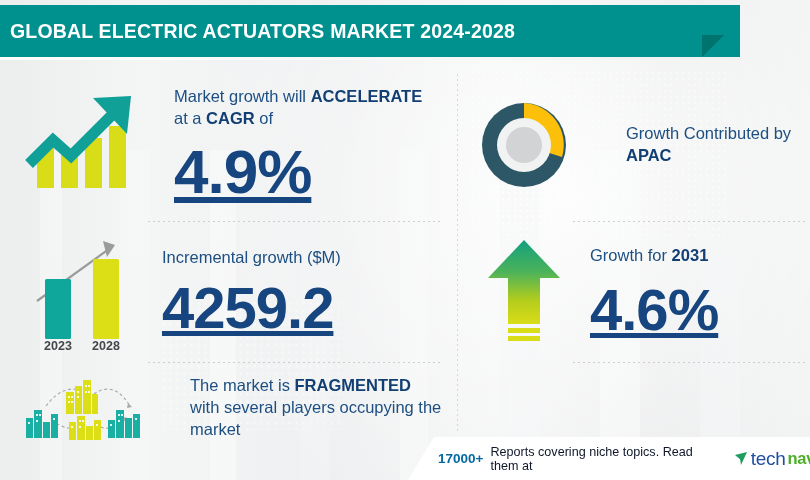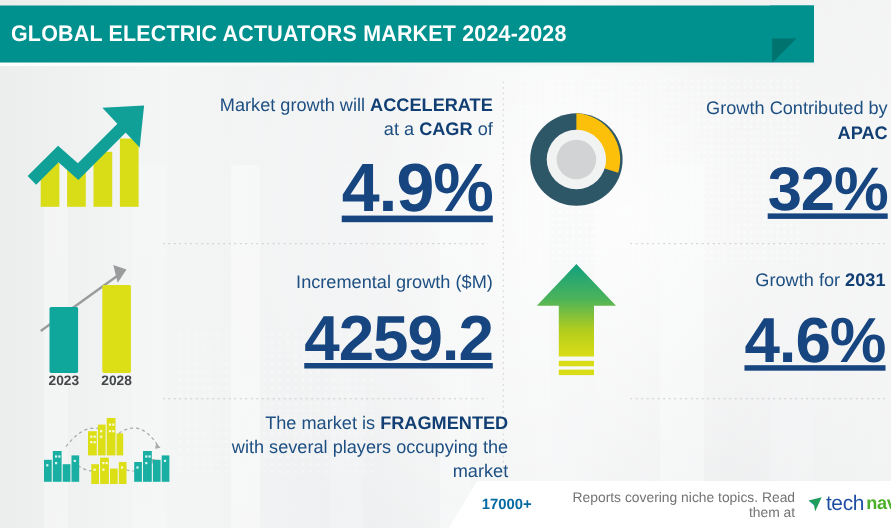--- a/index.html
+++ b/index.html
@@ -8,21 +8,20 @@
     width:810px;height:480px;overflow:hidden;
     font-family:"Liberation Sans", sans-serif;
     background:#f2f3f4;
     position:relative;
   }
   #page{
     position:absolute;inset:0;width:810px;height:480px;overflow:hidden;
     background:
       radial-gradient(circle at 70% 40%, rgba(255,255,255,.85) 0%, rgba(255,255,255,0) 60%),
       linear-gradient(90deg,#eceded 0%, #f4f5f5 18%, #eeeff0 42%, #f3f4f4 62%, #e9eaeb 82%, #f1f2f2 100%);
-    text-align: right;
   }
   
   .bg-texture{
     position:absolute;inset:0;pointer-events:none;opacity:.55;
   }
   .bg-bars{
     position:absolute;left:0;right:0;bottom:0;height:330px;
     background:
       linear-gradient(90deg,
         rgba(255,255,255,0) 0px, rgba(255,255,255,0) 40px,
@@ -121,21 +120,21 @@
   .footer{
     position:absolute;left:408px;top:437px;width:402px;height:43px;
     background:#ffffff;
     clip-path:polygon(26px 0, 402px 0, 402px 43px, 0 43px);
   }
   .footer-inner{
     position:absolute;left:0;top:0;right:0;bottom:0;
     display:flex;align-items:center;gap:7px;padding-left:30px;
   }
   .f-count{color:#0369a1;font-size:13.5px;font-weight:bold;}
-  .f-text{color:#737373;font-size:12.6px;}
+  .f-text{color:#0f172a;font-size:12.6px;}
   .logo{display:flex;align-items:center;gap:2px;margin-left:4px;overflow:hidden;}
   .logo-tech{color:#1f4fa3;font-size:19px;font-weight:normal;letter-spacing:-.3px;}
   .logo-nav{color:#4caf28;font-size:16.5px;font-weight:bold;letter-spacing:-.3px;}
 </style>
 </head>
 <body>
 
 <div id="page">
 
   <div class="bg-texture">
@@ -186,21 +185,21 @@
         <text x="37" y="117" font-family="Liberation Sans, sans-serif" font-size="12.5" font-weight="bold" fill="#44474a" text-anchor="middle">2023</text>
         <text x="85" y="117" font-family="Liberation Sans, sans-serif" font-size="12.5" font-weight="bold" fill="#44474a" text-anchor="middle">2028</text>
       </svg>
     </div>
     <div class="txt" style="margin-left:16px;width:290px;">
       <div class="lead">Incremental growth ($M)</div>
       <div class="big big-58" style="margin-top:12px;">4259.2</div>
     </div>
   </div>
 
-  <div class="cell" style="left:32px;top:368px;width:430px;height:80px;">
+  <div class="cell" style="left:18px;top:368px;width:430px;height:80px;gap:28px;">
     <div class="icon-box" style="width:128px;height:76px;">
       <svg width="120" height="72" viewBox="0 0 120 72">
         <g stroke="#a8a9aa" stroke-width="1.1" fill="none" stroke-dasharray="3,2.6">
           <path d="M24 34 Q44 8 64 22"></path>
           <path d="M72 22 Q92 8 108 34"></path>
           <path d="M30 48 Q48 62 58 52"></path>
           <path d="M74 52 Q86 62 102 48"></path>
         </g>
         <g fill="#a8a9aa">
           <path d="M62 19 l5 1 -3 4 z"></path>
@@ -287,21 +286,20 @@
         <circle cx="50" cy="50" r="27" fill="#ffffff" opacity=".0"></circle>
         <circle cx="50" cy="50" r="27" fill="#f1f2f2"></circle>
         <circle cx="50" cy="50" r="18" fill="#d2d3d4"></circle>
       </svg>
     </div>
     <div class="txt" style="margin-left:14px;width:215px;">
       <div class="lead">
         <span>Growth Contributed by</span><br>
         <b>APAC</b>
       </div>
-      <div class="big big-56" style="margin-top:13px;">32%</div>
     </div>
   </div>
 
   <div class="cell" style="left:472px;top:228px;width:335px;height:128px;">
     <div class="icon-box" style="width:104px;height:118px;">
       <svg width="80" height="108" viewBox="0 0 80 108">
         <defs>
           <linearGradient id="arrowgrad" x1="0" y1="0" x2="0" y2="1">
             <stop offset="0%" stop-color="#12a07e"></stop>
             <stop offset="38%" stop-color="#4cb35a"></stop>

